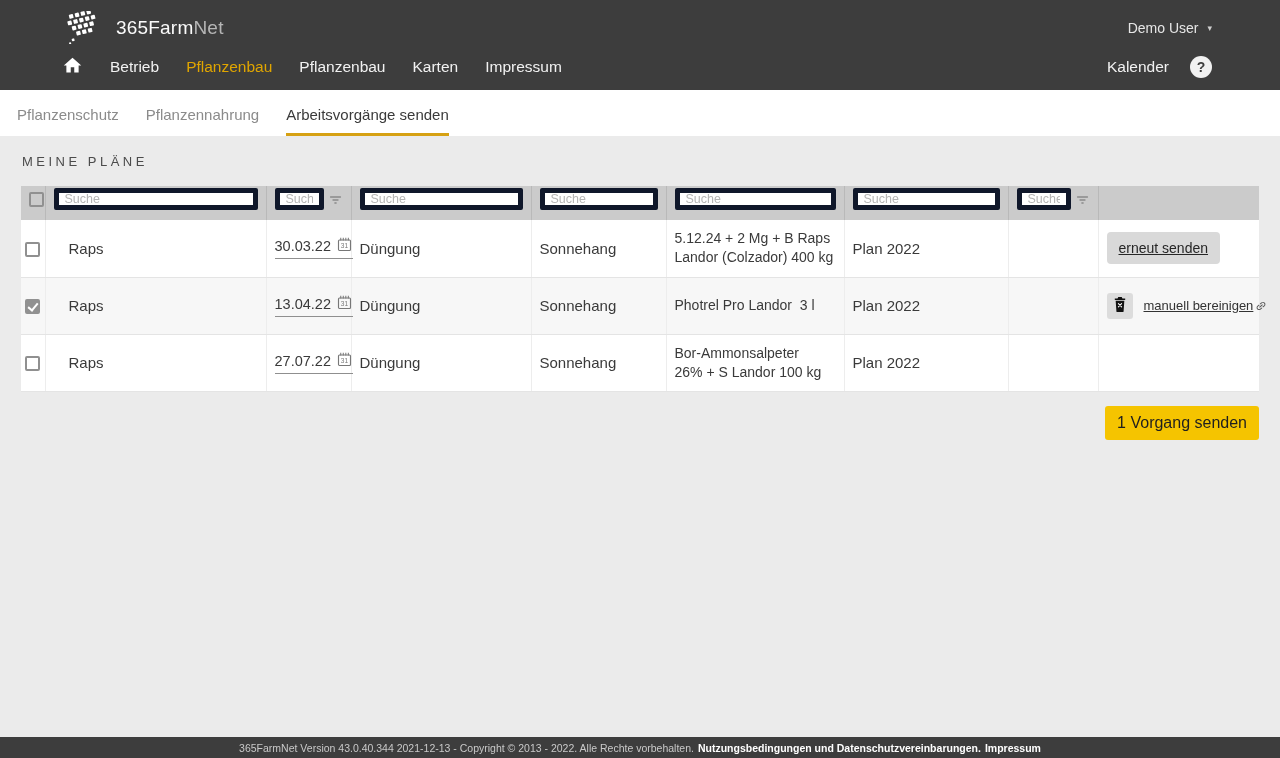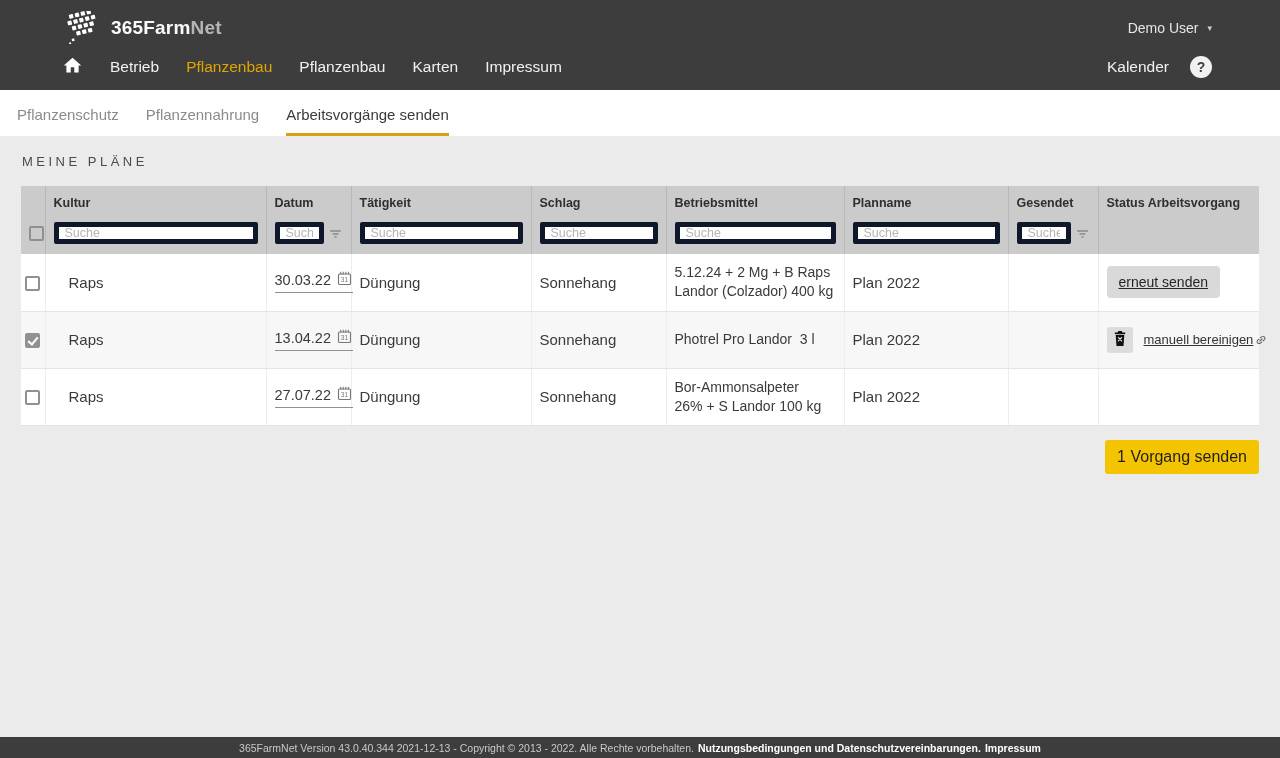--- a/index.html
+++ b/index.html
@@ -10,21 +10,21 @@
     display: flex;
     flex-direction: column;
   }
 
   
   .header { background: #3d3d3d; height: 90px; flex: none; }
   .header-top {
     display: flex; justify-content: space-between; align-items: center;
     height: 47px; padding: 8px 68px 0 62px;
   }
-  .logo { display: flex; align-items: center; gap: 9px; font-weight: bold; }
+  .logo { display: flex; align-items: center; gap: 14px; }
   .logo svg { display: block; }
   .brand { font-size: 19px; color: #fafafa; letter-spacing: .2px; }
   .brand .net { color: #b5b5b5; }
   .user-menu { display: flex; align-items: center; gap: 9px; color: #e6e6e6; font-size: 14px; cursor: pointer; }
   .caret { font-size: 9px; color: #cfcfcf; }
 
   .header-nav {
     display: flex; align-items: center; gap: 27px;
     padding: 0 68px 0 62px; height: 40px;
   }
@@ -204,31 +204,20 @@
         <col style="width:221px">
         <col style="width:85px">
         <col style="width:180px">
       <col style="width:135px">
         <col style="width:178px">
         <col style="width:164px">
         <col style="width:90px">
         <col>
     </colgroup>
     <thead>
-      <tr class="labels">
-        <th class="check-cell"></th>
-        <th>Kultur</th>
-        <th>Datum</th>
-        <th>Tätigkeit</th>
-        <th>Schlag</th>
-        <th>Betriebsmittel</th>
-        <th>Planname</th>
-        <th>Gesendet</th>
-        <th>Status Arbeitsvorgang</th>
-      </tr>
       <tr class="filters">
         <th class="check-cell"><input type="checkbox" class="cb" style=""></th>
         <th><input class="search-input" placeholder="Suche" style=""></th>
         <th>
           <span class="filter-flex">
             <input class="search-input" placeholder="Suche" style="">
             <span class="filter-icon">
               <svg width="15" height="15" viewBox="0 0 16 16" fill="#8a8a8a">
                   <rect x="2" y="4.4" width="12" height="1.7" rx="0.8"></rect>
                   <rect x="4.6" y="7.6" width="6.8" height="1.7" rx="0.8"></rect>

